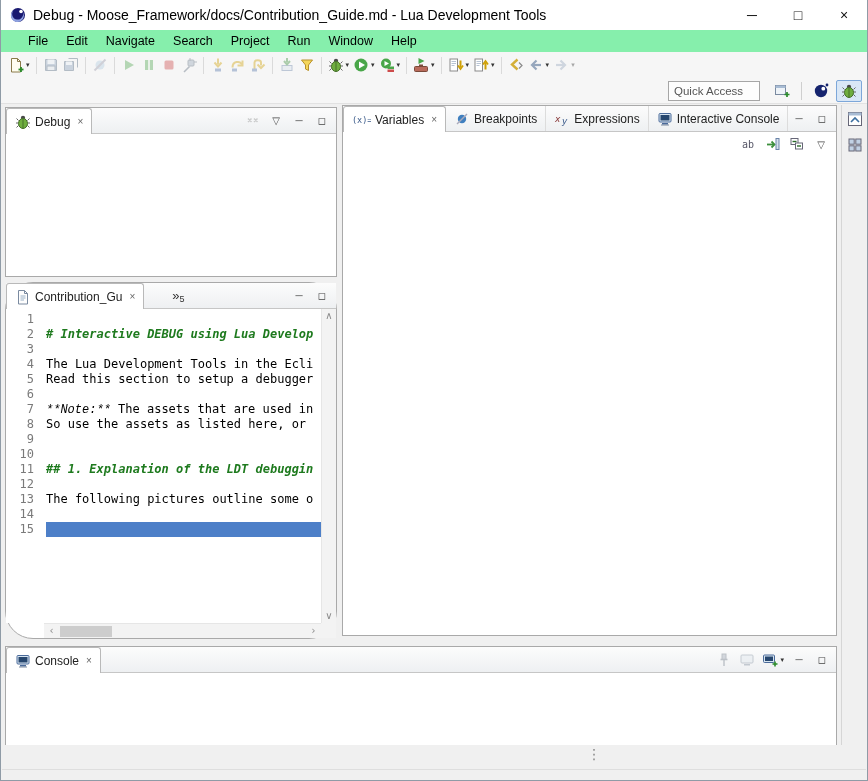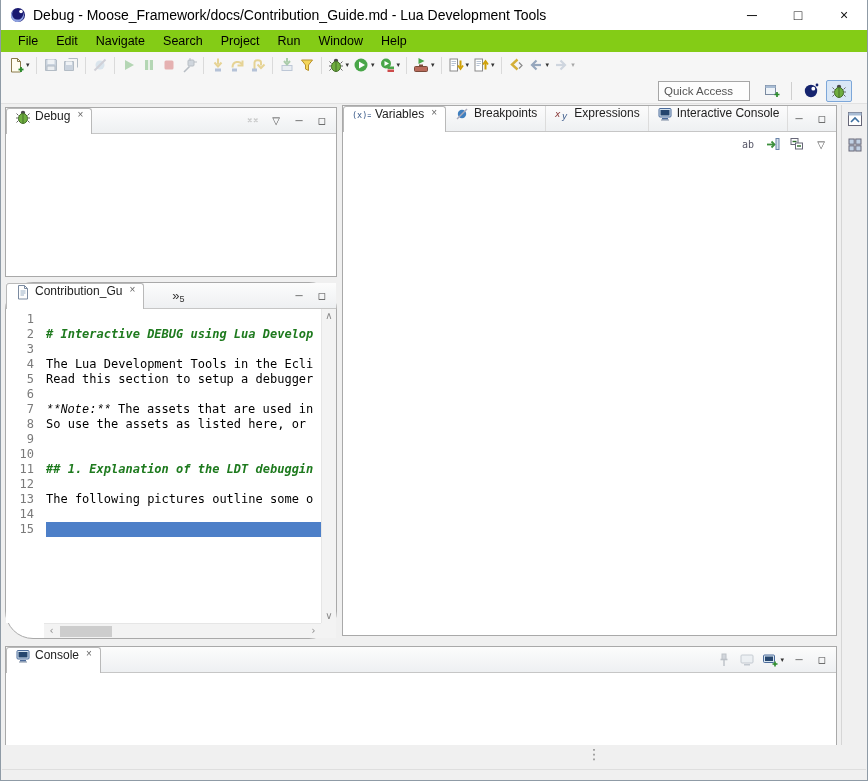--- a/index.html
+++ b/index.html
@@ -11,45 +11,45 @@
     overflow: hidden;
   }
   
   .titlebar { position:absolute; left:0; top:0; right:0; height:30px; background:#fff; display:flex; align-items:center; }
   .app-icon { width:16px; height:16px; margin:0 7px 0 9px; }
   .app-icon svg { display:block; }
   .title-text { font-size:14px; white-space:nowrap; }
   .win-controls { margin-left:auto; display:flex; height:100%; }
   .win-btn { width:46px; height:100%; display:flex; align-items:center; justify-content:center; font-size:14px; color:#111; }
   
-  .menubar { position:absolute; top:30px; left:0; right:0; height:22px; background:#84cc16; display:flex; align-items:center; padding-left:8px; font-size:12.5px; }
+  .menubar { position:absolute; top:30px; left:0; right:0; height:22px; background:#86efac; display:flex; align-items:center; padding-left:18px; font-size:12.5px; }
   .menu-item { padding:2px 9px; }
   
   .toolbar { position:absolute; top:52px; left:0; right:0; height:26px; background:#f6f6f6; display:flex; align-items:center; padding-left:5px; }
   .tbtn { height:22px; min-width:20px; display:inline-flex; align-items:center; justify-content:center; padding:0 2px; border-radius:2px; }
   .tbtn.disabled { opacity:.4; }
   .icn svg { display:block; }
   .drop { font-size:7px; color:#333; margin-left:2px; }
   .tsep { width:1px; height:17px; background:#dadada; margin:0 4px; }
-  .toolbar2 { position:absolute; top:78px; left:0; right:0; height:26px; background:#f6f6f6; border-bottom:1px solid #e2e2e2; display:flex; align-items:center; justify-content:flex-end; padding-right:15px; }
+  .toolbar2 { position:absolute; top:78px; left:0; right:0; height:26px; background:#f6f6f6; border-bottom:1px solid #e2e2e2; display:flex; align-items:center; justify-content:flex-end; padding-right:5px; }
   .qa-input { width:92px; height:20px; border:1px solid #a6a6a6; background:#fdfdfd; font-family:"Liberation Sans",sans-serif; font-size:11.5px; padding:0 5px; color:#333; }
   .qa-input::placeholder { color:#555; opacity:1; }
   .persp-bar { display:flex; align-items:center; gap:2px; margin-left:9px; }
   .persp-btn { width:26px; height:22px; display:flex; align-items:center; justify-content:center; border:1px solid transparent; border-radius:2px; }
   .persp-btn.active { background:#d9e7f6; border-color:#7da7d9; }
   .vsep { width:1px; height:18px; background:#cfcfcf; margin:0 4px; }
   
   .panel { position:absolute; background:#fff; border:1px solid #a9a9a9; }
   #debug-panel     { left:4px;   top:107px; width:332px; height:170px; }
   #variables-panel { left:341px; top:105px; width:495px; height:531px; }
   #editor-panel    { left:4px;   top:282px; width:332px; height:357px;border-radius:28px; }
   #console-panel   { left:4px;   top:646px; width:832px; height:124px; }
   .tabbar { height:26px; display:flex; align-items:stretch; background:linear-gradient(#fcfcfc,#eef0f2); border-bottom:1px solid #c6c6c6; position:relative; }
   .tabs { display:flex; }
-  .tab { display:flex; gap:4px; padding:0 8px; font-size:12px; color:#222; white-space:nowrap; }
+  .tab { display:flex; align-items:center; gap:4px; padding:0 8px; font-size:12px; color:#222; white-space:nowrap; }
   .tab:not(.active) { border-right:1px solid #dcdcdc; }
   .tab.active { background:#fff; border:1px solid #b9b9b9; border-bottom:none; border-radius:3px 3px 0 0; margin-bottom:-1px; z-index:2; }
   .tab-close { font-size:10px; color:#666; margin-left:3px; }
   .panel-tools { margin-left:auto; display:flex; align-items:center; gap:7px; padding-right:6px; }
   .ptool { display:flex; align-items:center; justify-content:center; min-width:16px; height:18px; color:#444; }
   .ptool.disabled { opacity:.45; }
   .glyph { font-size:10px; color:#444; }
   .chevron-tab { display:flex; align-items:center; margin-left:28px; color:#333; }
   .chev { font-size:13px; }
   .chev-n { font-size:9px; margin-top:6px; }

